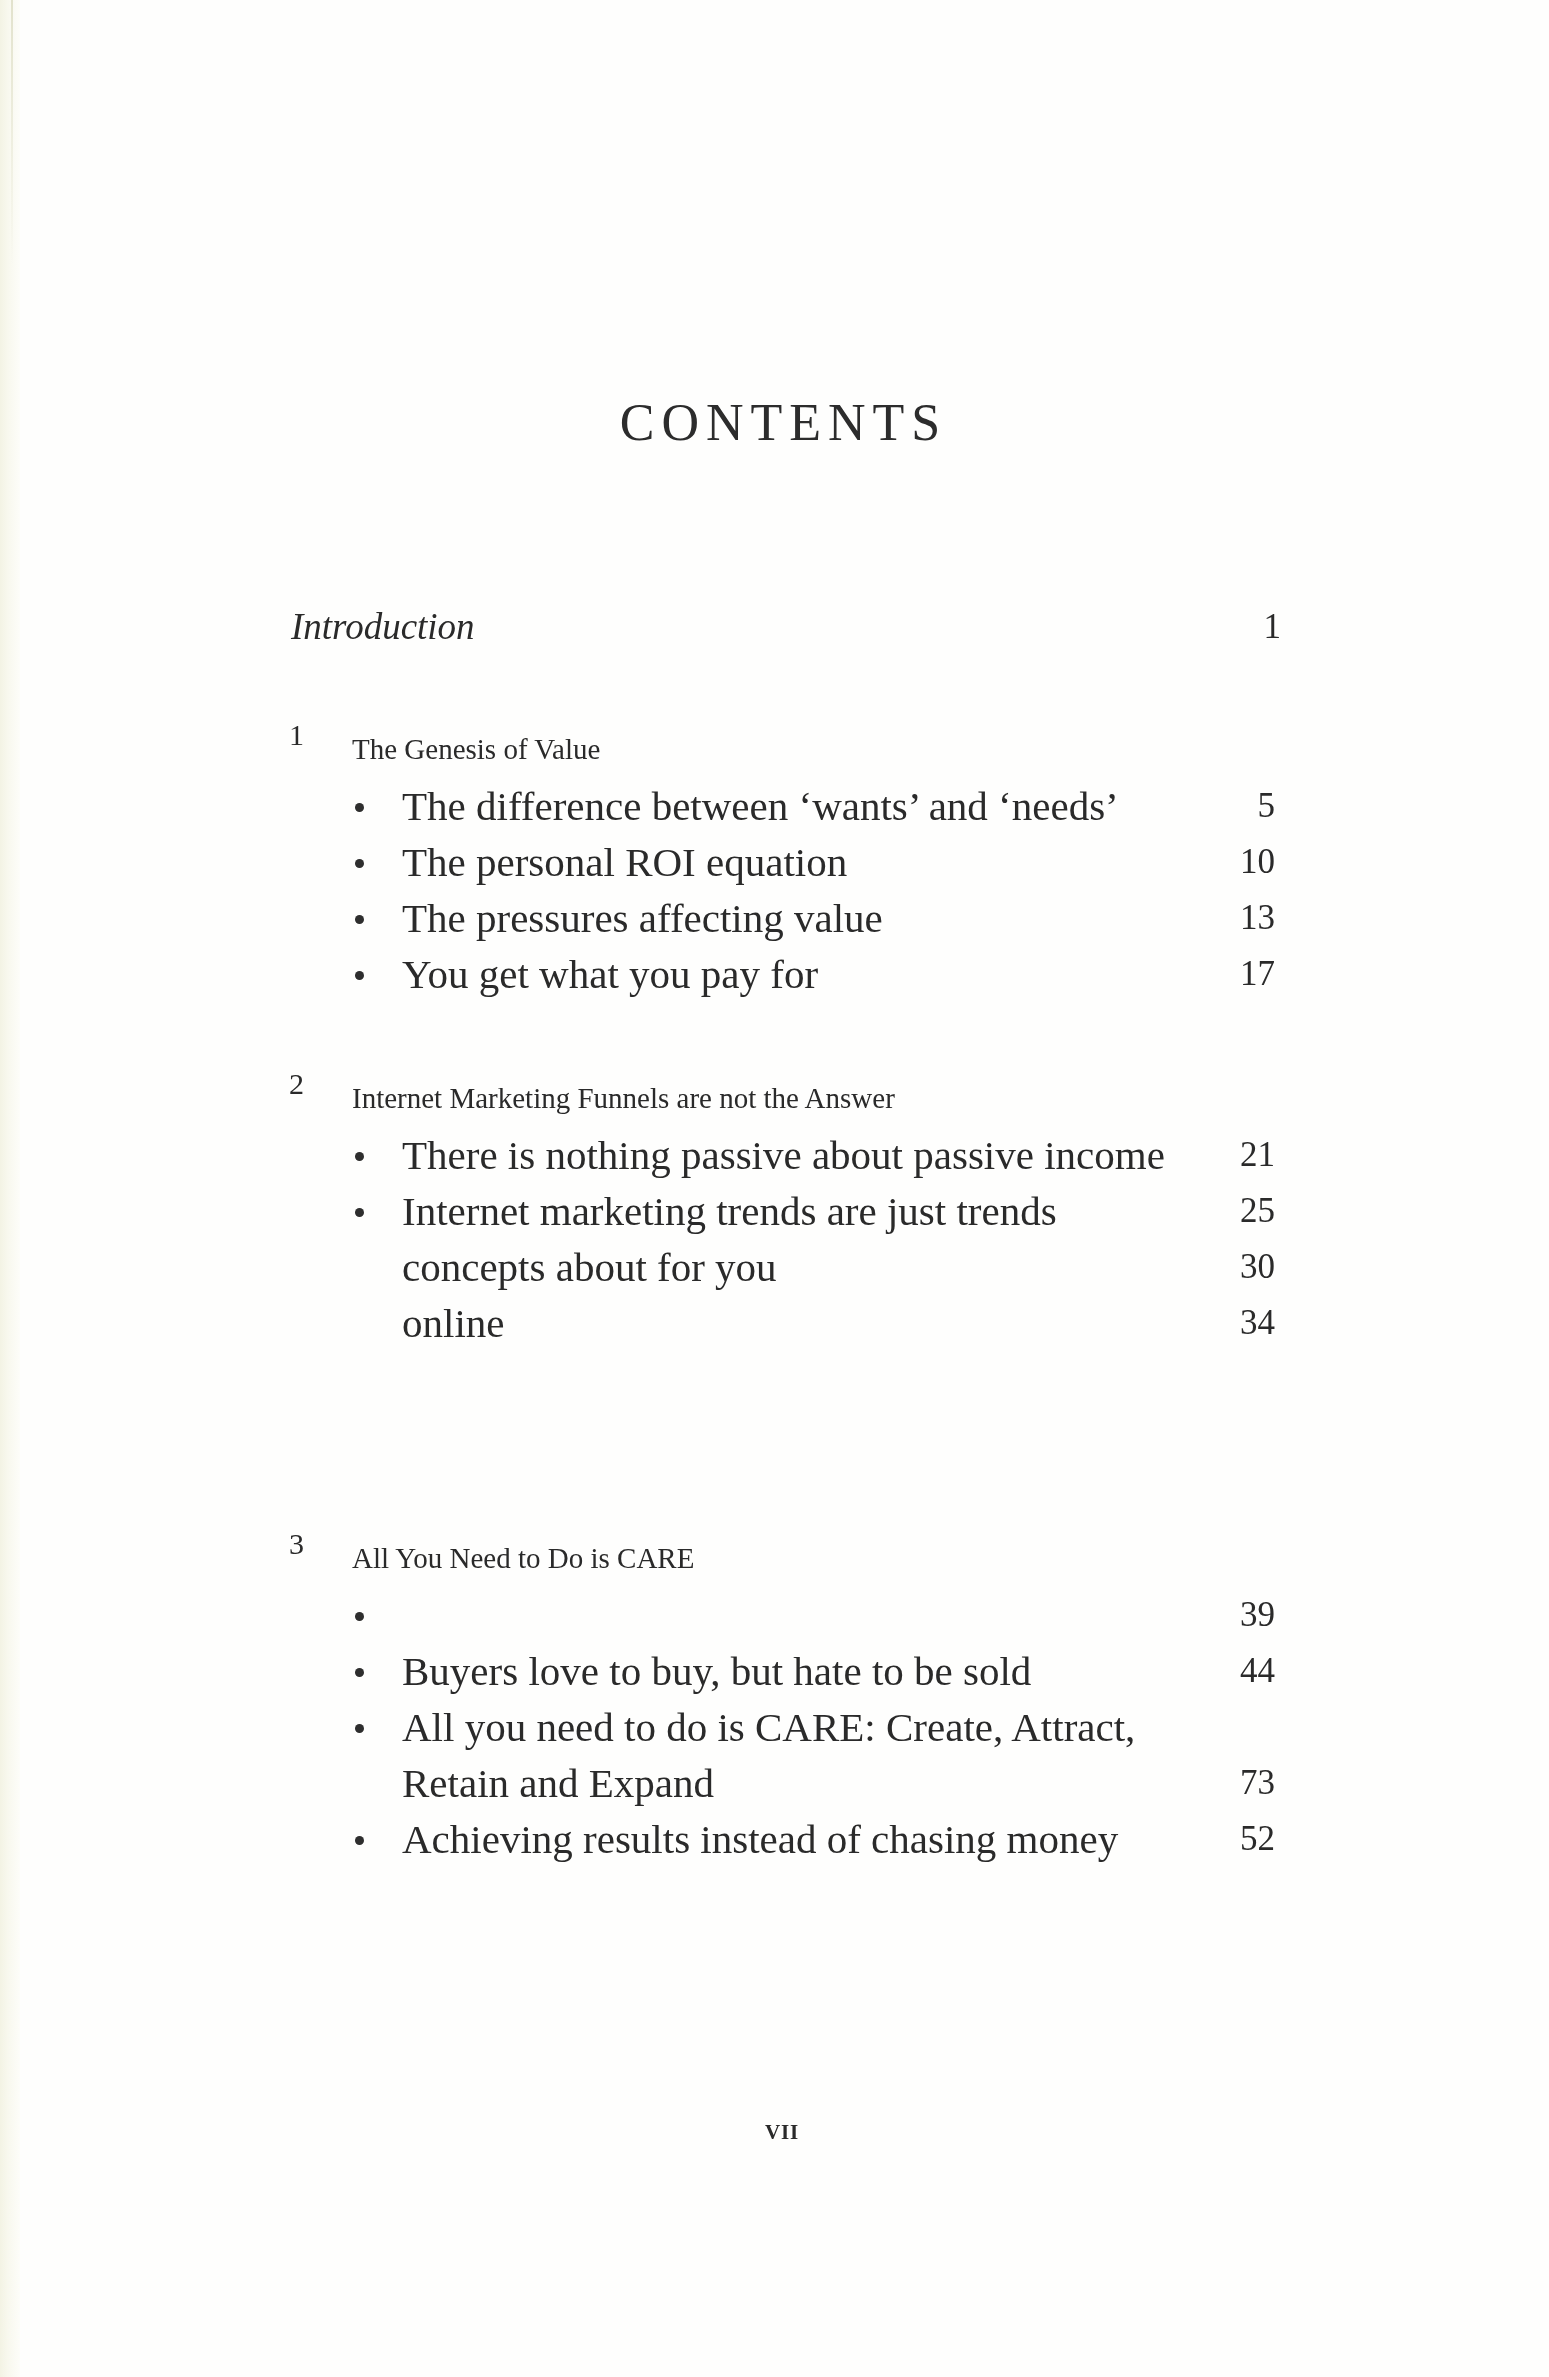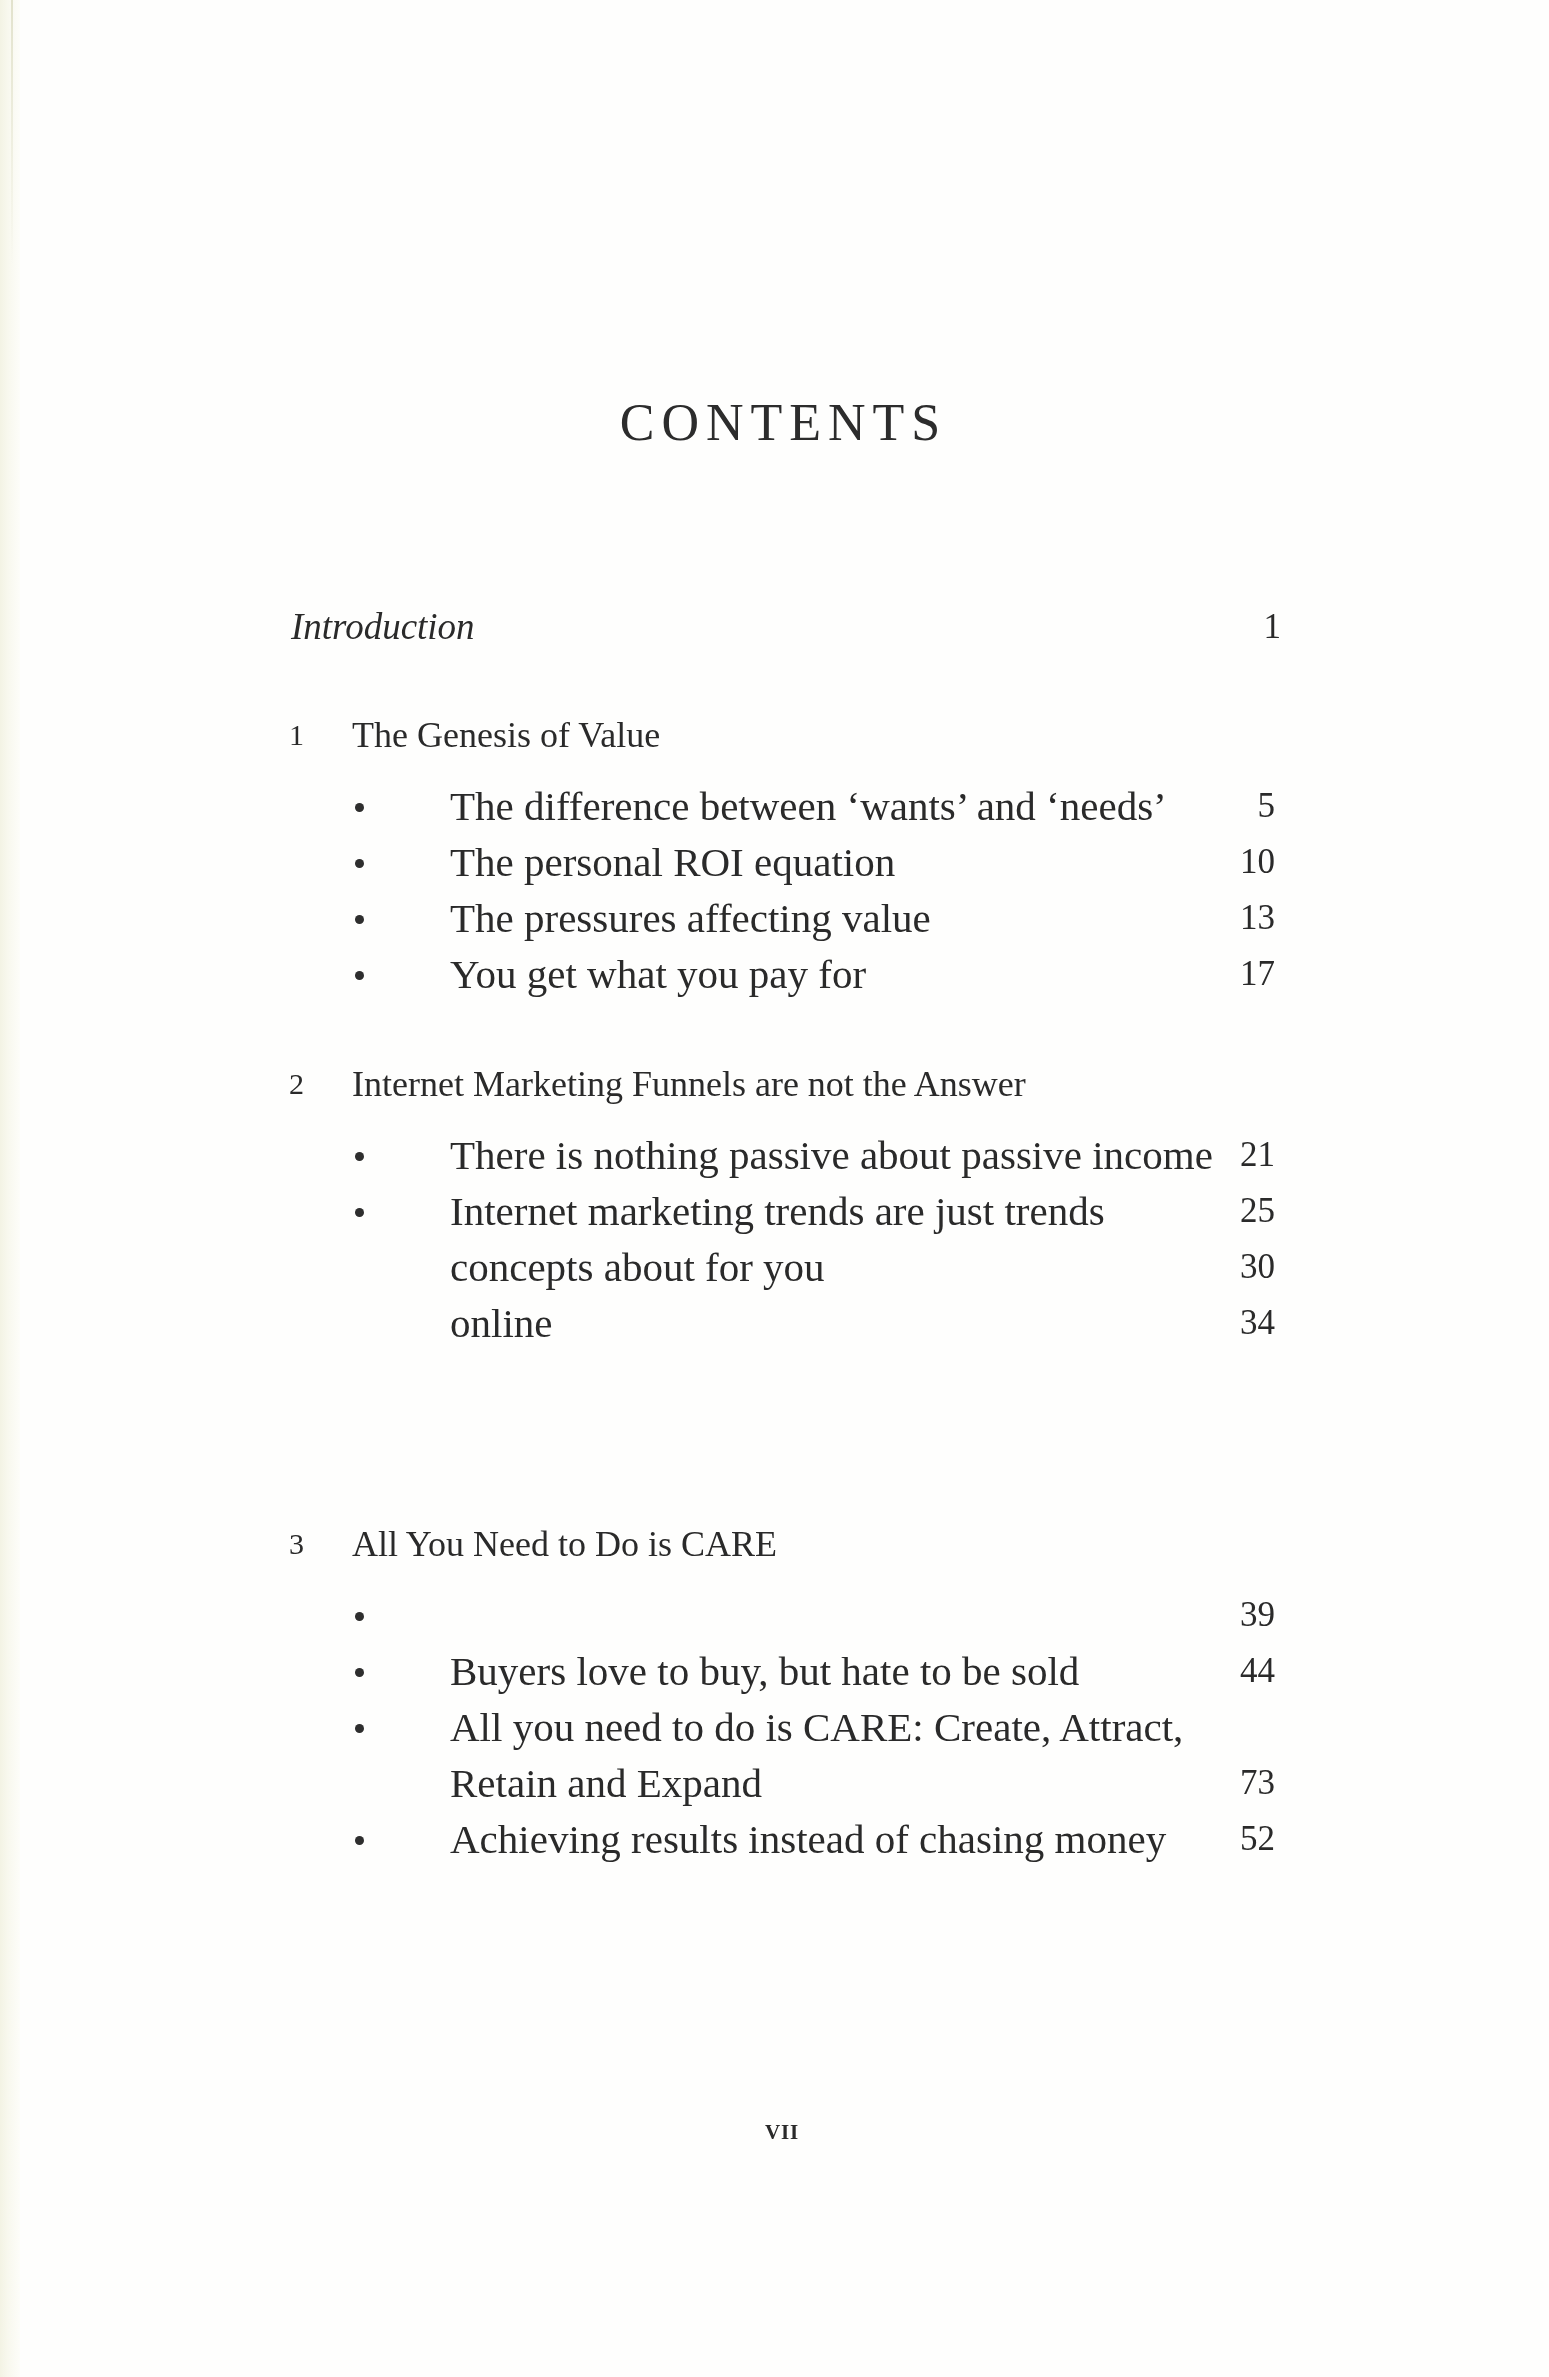--- a/index.html
+++ b/index.html
@@ -35,33 +35,33 @@
     font-size: 35px; text-align: right;
   }
   .chapter { position: absolute; left: 0; width: 1550px; }
   .chapter-head {
     position: relative; height: 56px; line-height: 56px; white-space: nowrap;
   }
   .chapter-num {
     position: absolute; left: 289px; top: 0; font-size: 30px;
   }
   .chapter-title {
-    position: absolute; left: 352px; top: 0; font-size: 36px;
+    position: absolute; left: 352px; top: 14px; font-size: 29px;
   }
   .items { position: absolute; left: 0; width: 1550px; top: 71px; }
   .item { position: relative; }
   .line {
     position: relative; height: 56px; line-height: 56px; white-space: nowrap;
   }
   .bullet {
     position: absolute; left: 355px; top: 25px; width: 8.9px; height: 8.9px;
     border-radius: 50%; background: #2e2e2e;
   }
   .item-text {
-    position: absolute; left: 402px; top: 0; font-size: 41px; margin-left: 48px;
+    position: absolute; left: 402px; top: 0; font-size: 41px;
   }
   .item-page {
     position: absolute; right: 275px; top: 0; font-size: 35px;
   }
   .folio {
     position: absolute; left: 0; width: 1564px; top: 2119px;
     text-align: center; font-size: 21px; line-height: 26.6px;
     font-weight: bold; letter-spacing: 0.9px; color: #2a2a2a;
   }
 </style>

